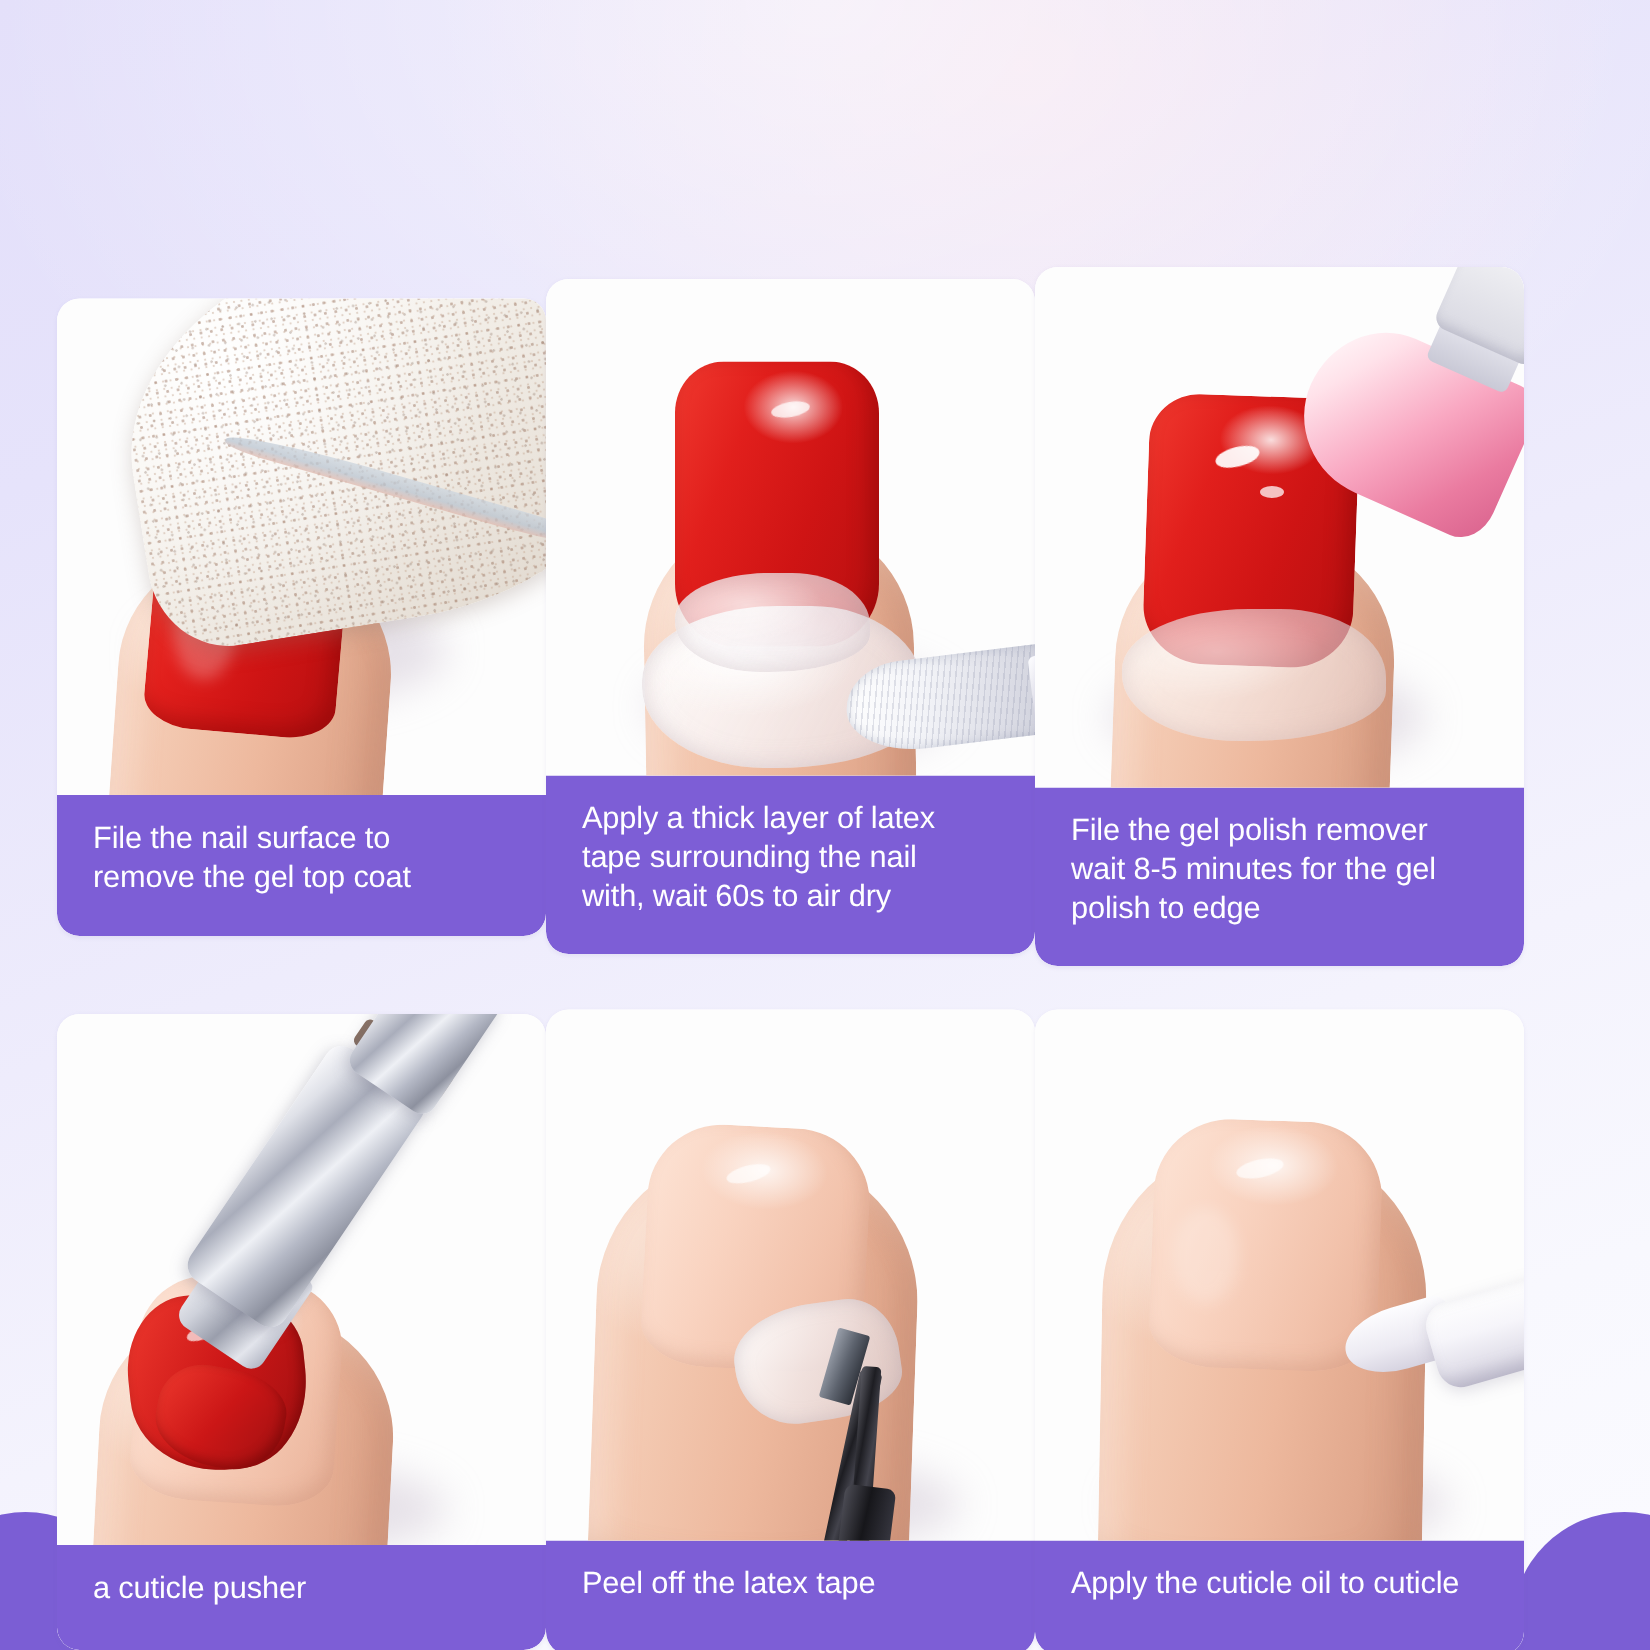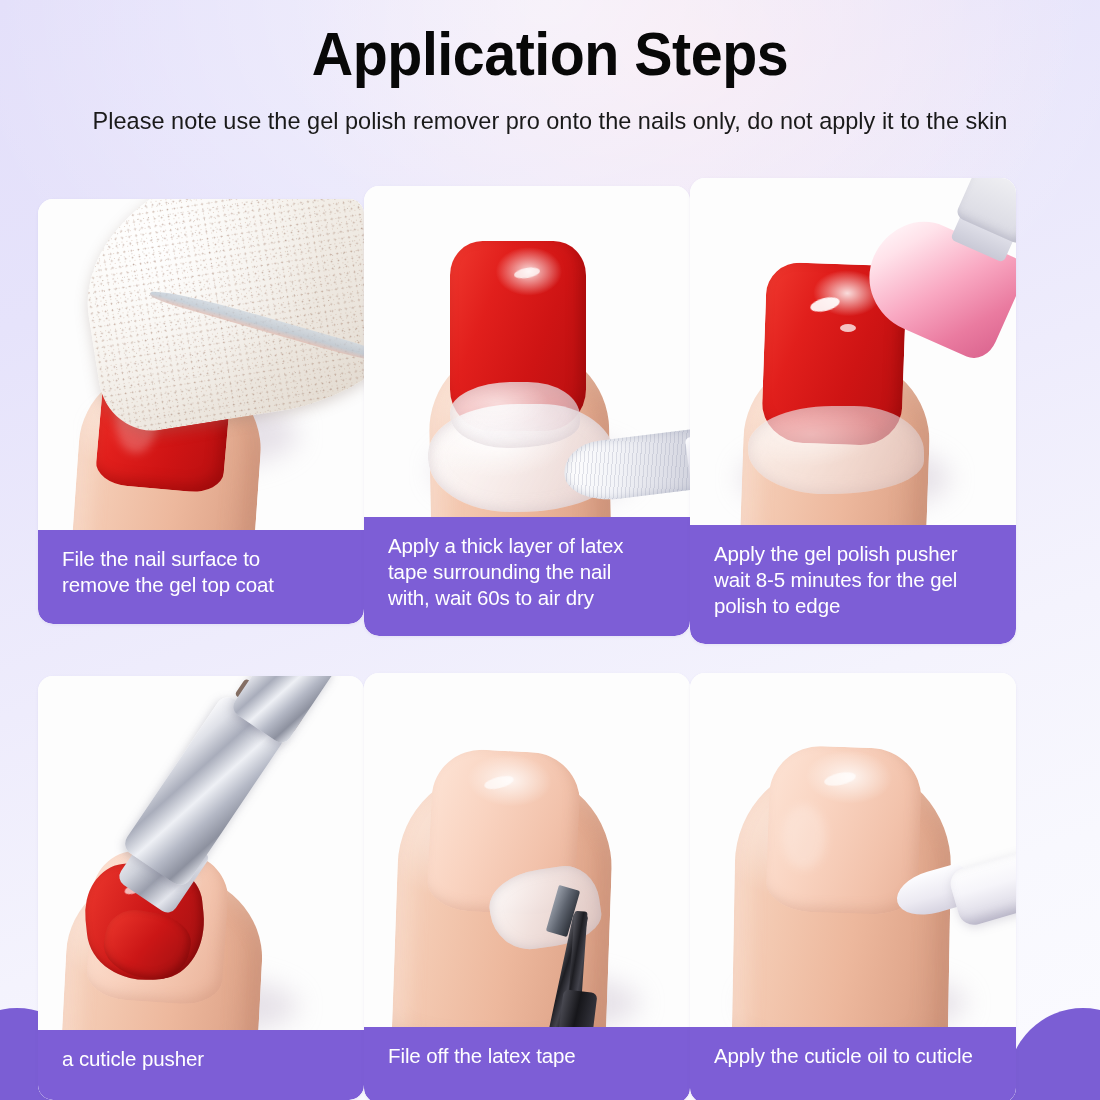--- a/index.html
+++ b/index.html
@@ -199,24 +199,20 @@
     border-radius:50% 14% 14% 50% / 50% 26% 26% 50%;
   }
 </style>
 </head>
 <body>
 
 <div id="page">
   <div class="blob bl"></div>
   <div class="blob br"></div>
 
-  <div class="header">
-    <div class="title">Application Steps</div>
-    <div class="subtitle">Please note use the gel polish remover pro onto the nails only, do not apply it to the skin</div>
-  </div>
 
   <div class="grid">
 
     <div class="row r1">
 
       <div class="card">
         <div class="photo">
           <div class="shadow-soft" style="left:60px;top:200px;width:200px;height:70px;"></div>
           <div class="finger" style="left:38px;top:168px;width:182px;height:240px;transform:rotate(4deg);"></div>
           <div class="nail-red" style="left:62px;top:155px;width:128px;height:135px;transform:rotate(5deg);"></div>
@@ -261,21 +257,21 @@
           <div class="nail-red" style="left:74px;top:86px;width:140px;height:180px;border-radius:24% 24% 30% 30%/18% 18% 22% 22%;transform:rotate(2deg);"></div>
           <div class="gloss" style="left:120px;top:120px;width:30px;height:13px;transform:rotate(-14deg);"></div>
           <div class="gloss" style="left:150px;top:146px;width:16px;height:8px;opacity:.8;"></div>
           <div class="latex-goop" style="left:58px;top:228px;width:176px;height:88px;opacity:.7;"></div>
           <div class="pink-bristles" style="left:178px;top:52px;width:146px;height:110px;transform:rotate(24deg);
                       background:linear-gradient(126deg,#ffffff 0%,#ffe2ea 22%,#f9a8c2 52%,#ea7ba0 78%,#d9628d 100%);"></div>
           <div class="brush-ferrule" style="left:272px;top:6px;width:58px;height:70px;transform:rotate(24deg);"></div>
           <div class="brush-handle" style="left:286px;top:-62px;width:72px;height:120px;transform:rotate(24deg);"></div>
         </div>
         <div class="caption">
-          <span class="cap-line">Apply the gel polish pusher</span>
+          <span class="cap-line">File the gel polish remover</span>
           <span class="cap-line">wait 8-5 minutes for the gel</span>
           <span class="cap-line">polish to edge</span>
         </div>
       </div>
 
     </div>
 
     <div class="row r2">
 
       <div class="card">
@@ -303,21 +299,21 @@
           <div class="nail-bare" style="left:66px;top:78px;width:148px;height:162px;transform:rotate(3deg);"></div>
           <div class="gloss" style="left:120px;top:104px;width:30px;height:11px;transform:rotate(-14deg);opacity:.7;"></div>
           <div class="peel-film" style="left:126px;top:196px;width:110px;height:78px;transform:rotate(-8deg);"></div>
           <div class="tweezer-tip" style="left:188px;top:214px;width:22px;height:48px;transform:rotate(16deg);border-radius:2px;"></div>
           <div class="tweezer" style="left:196px;top:240px;width:15px;height:130px;transform:rotate(12deg);"></div>
           <div class="tweezer" style="left:206px;top:238px;width:13px;height:132px;transform:rotate(4deg);"></div>
           <div class="tweezer" style="left:196px;top:318px;width:34px;height:60px;transform:rotate(7deg);border-radius:6px;
                       background:linear-gradient(96deg,#4d4d56 0%,#16161a 45%,#3a3a44 100%);"></div>
         </div>
         <div class="caption one">
-          <span class="cap-line">File off the latex tape</span>
+          <span class="cap-line">Peel off the latex tape</span>
         </div>
       </div>
 
       <div class="card">
         <div class="photo" style="height:354px;">
           <div class="shadow-soft" style="left:56px;top:300px;width:220px;height:60px;"></div>
           <div class="finger" style="left:44px;top:90px;width:216px;height:300px;transform:rotate(1deg);"></div>
           <div class="nail-bare" style="left:78px;top:74px;width:152px;height:166px;transform:rotate(2deg);"></div>
           <div class="gloss" style="left:134px;top:100px;width:32px;height:12px;transform:rotate(-12deg);opacity:.7;"></div>
           <div class="sheen" style="left:92px;top:132px;width:44px;height:64px;opacity:.4;"></div>

